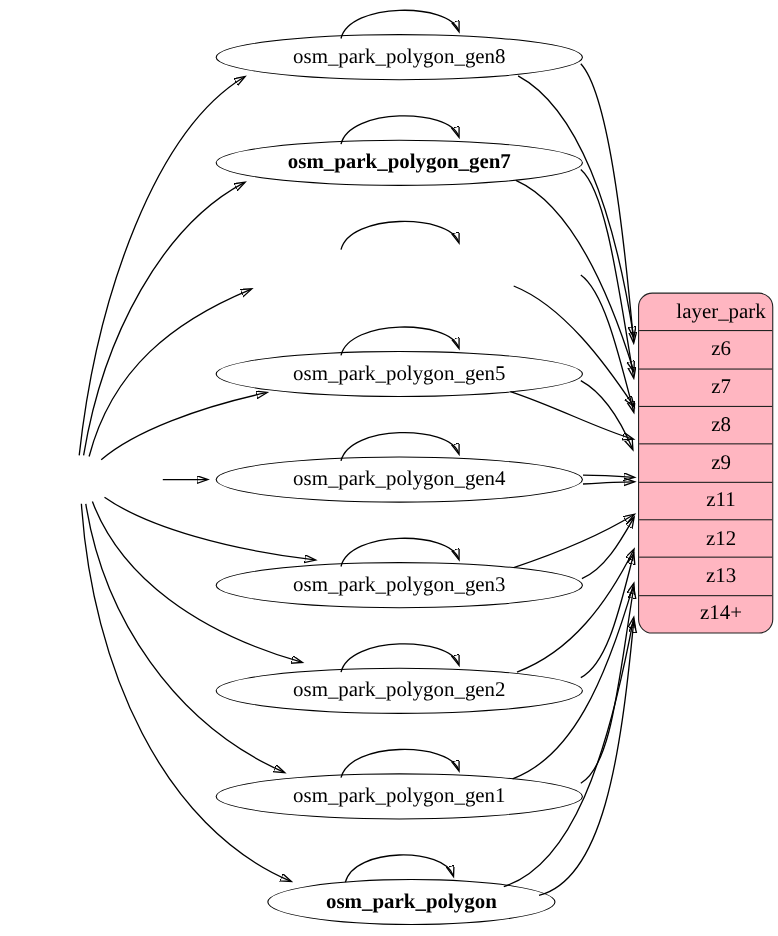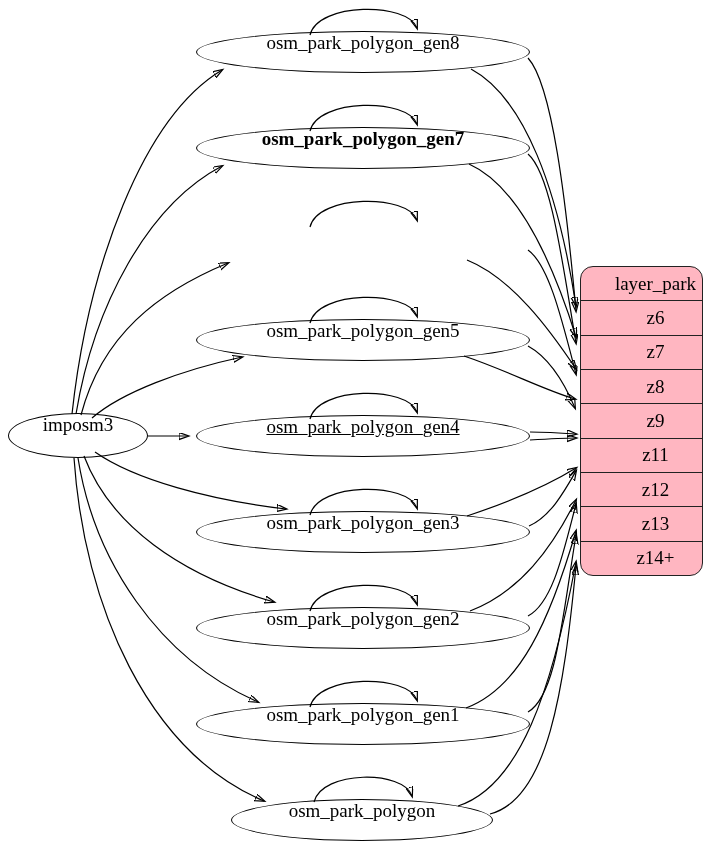--- a/index.html
+++ b/index.html
@@ -7,20 +7,21 @@
     position: relative;
     width: 707px;
     height: 851px;
     background: #ffffff;
     font-family: "Liberation Serif", "DejaVu Serif", serif;
     overflow: hidden;
   }
   .node {
     position: absolute;
     display: flex;
+    align-items: center;
     justify-content: center;
     box-sizing: border-box;
     font-size: 19px;
     color: #000000;
     white-space: nowrap;
   }
   .ellipse {
     border: 1.2px solid #000000;
     border-radius: 50%;
     background: #ffffff;
@@ -53,46 +54,43 @@
     width: 707px; height: 851px;
     pointer-events: none;
   }
   #edges path { fill: none; stroke: #000000; stroke-width: 1.2; }
 </style>
 </head>
 <body>
 
 <div id="canvas">
 
-  <div class="node ellipse" style="left:8px; top:413px; width:140px; height:45px;">
-    <span>imposm3</span>
-  </div>
 
   <div class="node ellipse" style="left:196px; top:31px;  width:334px; height:42px;">
     <span>osm_park_polygon_gen8</span>
   </div>
   <div class="node ellipse" style="left:196px; top:127px; width:334px; height:42px;font-weight:bold;">
     <span>osm_park_polygon_gen7</span>
   </div>
   <div class="node ellipse" style="left:196px; top:319px; width:334px; height:42px;">
     <span>osm_park_polygon_gen5</span>
   </div>
-  <div class="node ellipse" style="left:196px; top:415px; width:334px; height:42px;text-decoration:underline;">
+  <div class="node ellipse" style="left:196px; top:415px; width:334px; height:42px;">
     <span>osm_park_polygon_gen4</span>
   </div>
   <div class="node ellipse" style="left:196px; top:511px; width:334px; height:42px;">
     <span>osm_park_polygon_gen3</span>
   </div>
   <div class="node ellipse" style="left:196px; top:607px; width:334px; height:42px;">
     <span>osm_park_polygon_gen2</span>
   </div>
   <div class="node ellipse" style="left:196px; top:703px; width:334px; height:42px;">
     <span>osm_park_polygon_gen1</span>
   </div>
-  <div class="node ellipse" style="left:231px; top:799px; width:262px; height:42px;">
+  <div class="node ellipse" style="left:243px; top:799px; width:262px; height:42px;font-weight:bold;">
     <span>osm_park_polygon</span>
   </div>
 
   <div class="record">
     <div class="rrow">layer_park</div>
     <div class="rrow">z6</div>
     <div class="rrow">z7</div>
     <div class="rrow">z8</div>
     <div class="rrow">z9</div>
     <div class="rrow">z11</div>

